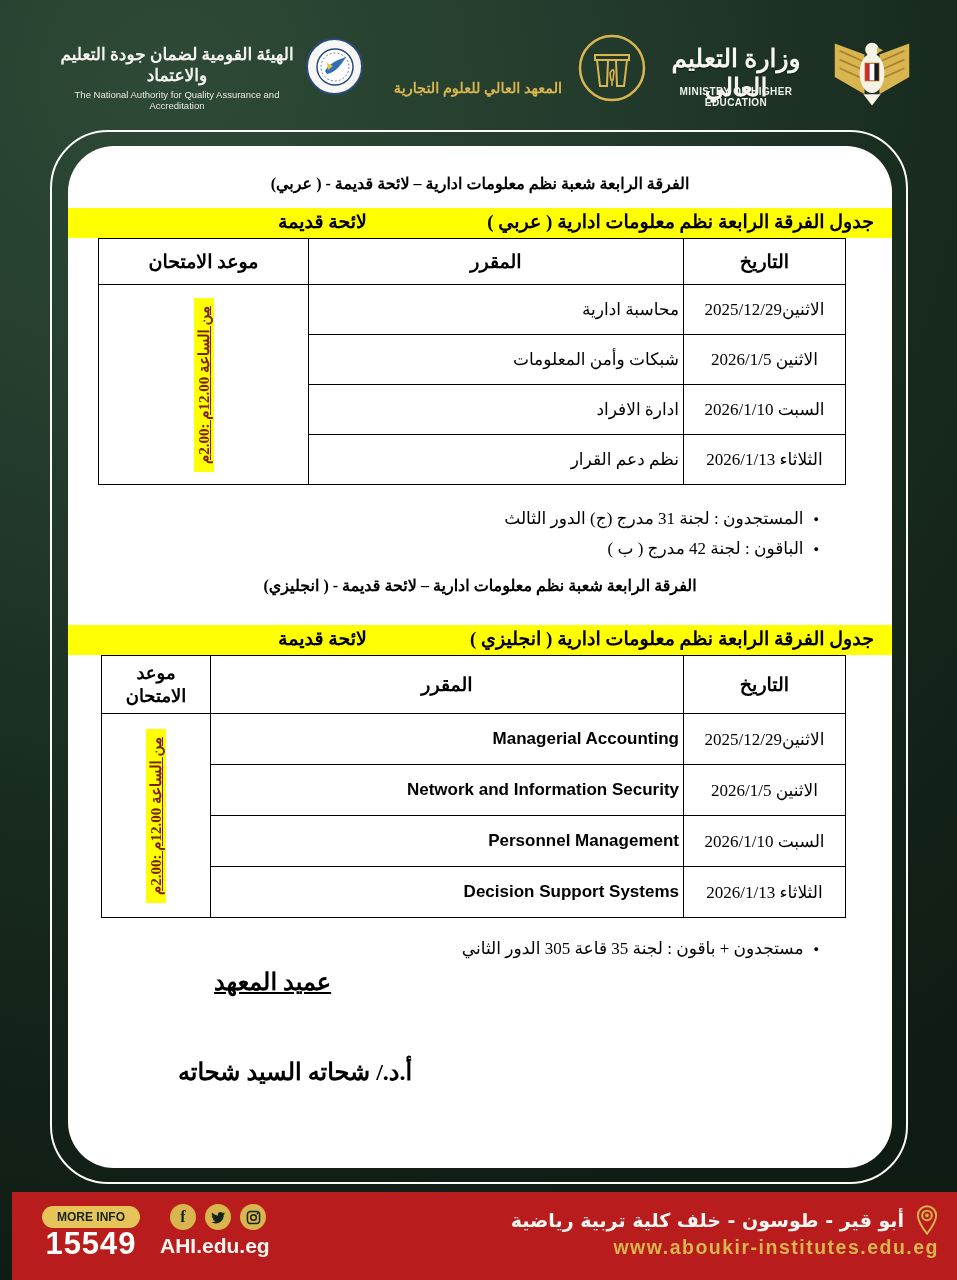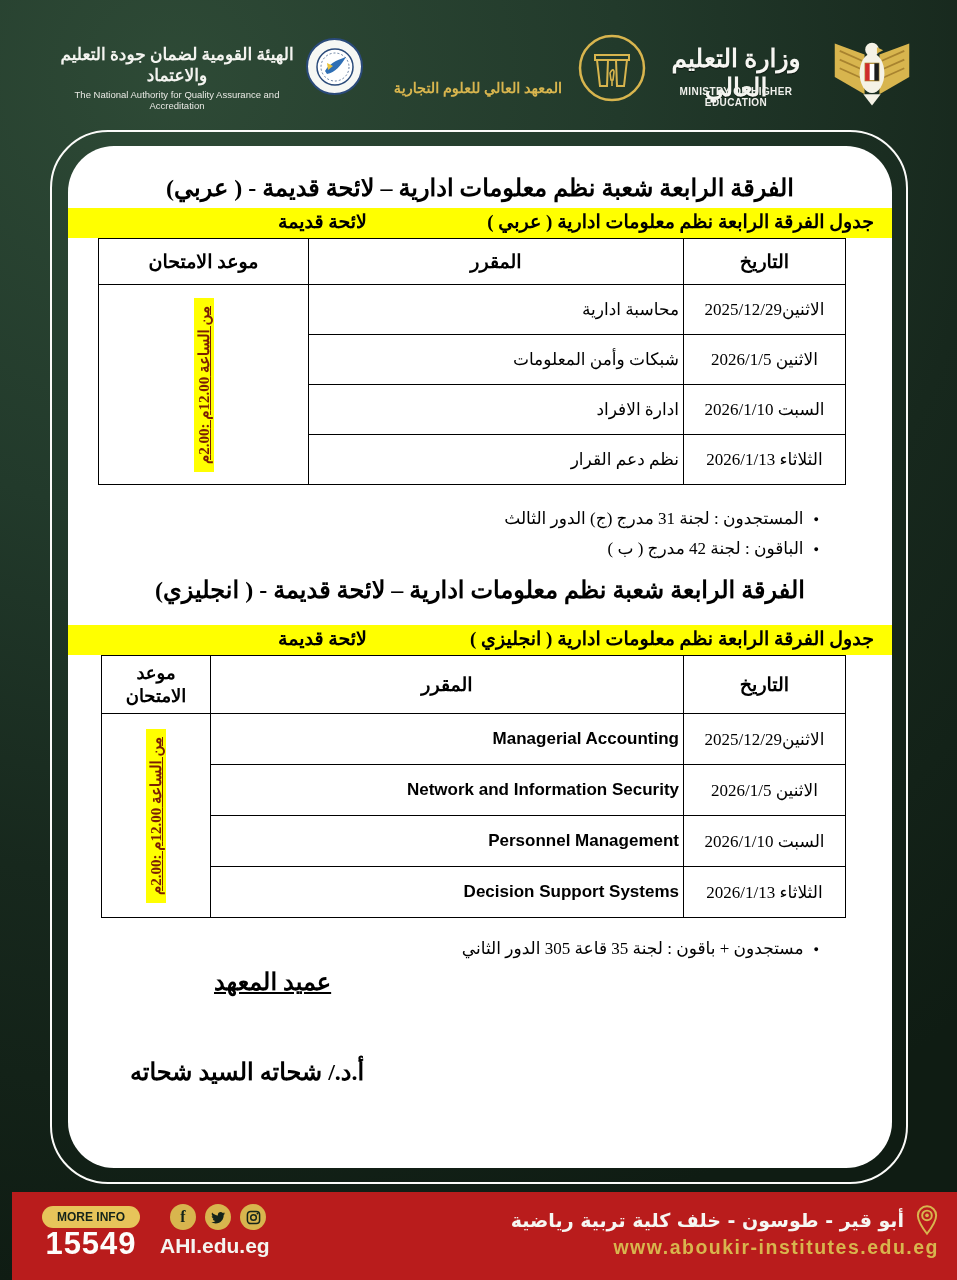--- a/index.html
+++ b/index.html
@@ -20,21 +20,21 @@
   .aboukir-name { left:378px; top:40px; width:200px; font-size:29px; font-weight:bold; direction:rtl; text-align:center; text-shadow:0 1px 0 #6b5518; }
   .aboukir-sub  { left:372px; top:80px; width:212px; font-size:14.5px; font-weight:bold; direction:rtl; text-align:center; }
   .emblem-circle { left:577px; top:33px; width:70px; height:70px; }
   .ministry-name { left:650px; top:44px; width:172px; font-size:25px; font-weight:bold; color:#f6f6f2; direction:rtl; text-align:center; text-shadow:0 1px 1px #0a140d; }
   .ministry-en { left:650px; top:86px; width:172px; font-size:10px; color:#f0f0ec; letter-spacing:.4px; text-align:center; font-family:"Liberation Sans",sans-serif; font-weight:bold; }
 
   
   .card-outline { left:50px; top:130px; width:858px; height:1054px; border:2px solid #fbfbf9; border-radius:58px; }
   .card { left:68px; top:146px; width:824px; height:1022px; background:#ffffff; border-radius:46px; }
 
-  .sec-title { width:100%; text-align:center; font-size:24px; font-weight:bold; color:#000; direction:rtl; }
+  .sec-title { width:100%; text-align:center; font-size:16px; font-weight:bold; color:#000; direction:rtl; }
   .banner { left:0; width:824px; height:30px; background:#ffff00; direction:rtl; }
   .banner-main { position:absolute; right:18px; top:2px; font-size:19px; font-weight:bold; color:#000; }
   .banner-side { position:absolute; left:210px; top:2px; font-size:19px; font-weight:bold; color:#000; direction:rtl; }
 
   table.sched { border-collapse:collapse; direction:rtl; background:#fff; }
   table.sched th, table.sched td { border:1.5px solid #000; }
   table.sched th { font-size:19px; font-weight:bold; text-align:center; color:#000; }
   td.c-date { font-size:17px; text-align:center; color:#000; padding:0 4px; white-space:nowrap; }
   td.c-course { font-size:17px; text-align:right; padding-right:4px; color:#000; }
   .t1 col.w-date { width:162px; } .t1 col.w-course { width:375px; } .t1 col.w-time { width:210px; }
@@ -46,21 +46,21 @@
   td.c-time { position:relative; }
   .vtime { position:absolute; top:50%; left:50%; transform:translate(-50%,-50%) rotate(-90deg);
            white-space:nowrap; background:#ffff00; color:#7a1e04; font-weight:bold; font-size:15px;
            padding:1px 8px; text-decoration:underline; direction:rtl; }
 
   .notes { direction:rtl; text-align:right; padding-right:73px; font-size:17px; color:#000; }
   .notes .note-line { line-height:29px; }
   .bullet { font-size:9px; vertical-align:2px; margin-left:10px; }
 
   .sig-title { font-size:24px; font-weight:bold; text-decoration:underline; color:#000; direction:rtl; letter-spacing:1px; }
-  .sig-name  { font-size:24px; font-weight:bold; color:#000; direction:rtl; }
+  .sig-name  { font-size:24px; font-weight:bold; color:#000; direction:rtl;margin-left:48px; }
 
   
   .footer { left:12px; top:1192px; width:957px; height:88px; background:#b91c1c; }
   .pill { left:30px; top:14px; width:98px; height:22px; background:#e7c45a; border-radius:12px;
           display:flex; align-items:center; justify-content:center;
           font-family:"Liberation Sans",sans-serif; font-weight:bold; font-size:12px; color:#14241a; }
   .hotline { left:30px; top:34px; width:98px; text-align:center; color:#fdfdfb; font-weight:bold; font-size:31px;
              font-family:"Liberation Sans",sans-serif; letter-spacing:1px; }
   .socials { left:158px; top:12px; display:flex; gap:9px; }
   .soc { width:26px; height:26px; border-radius:50%; background:#d8b54e; display:flex; align-items:center; justify-content:center;

